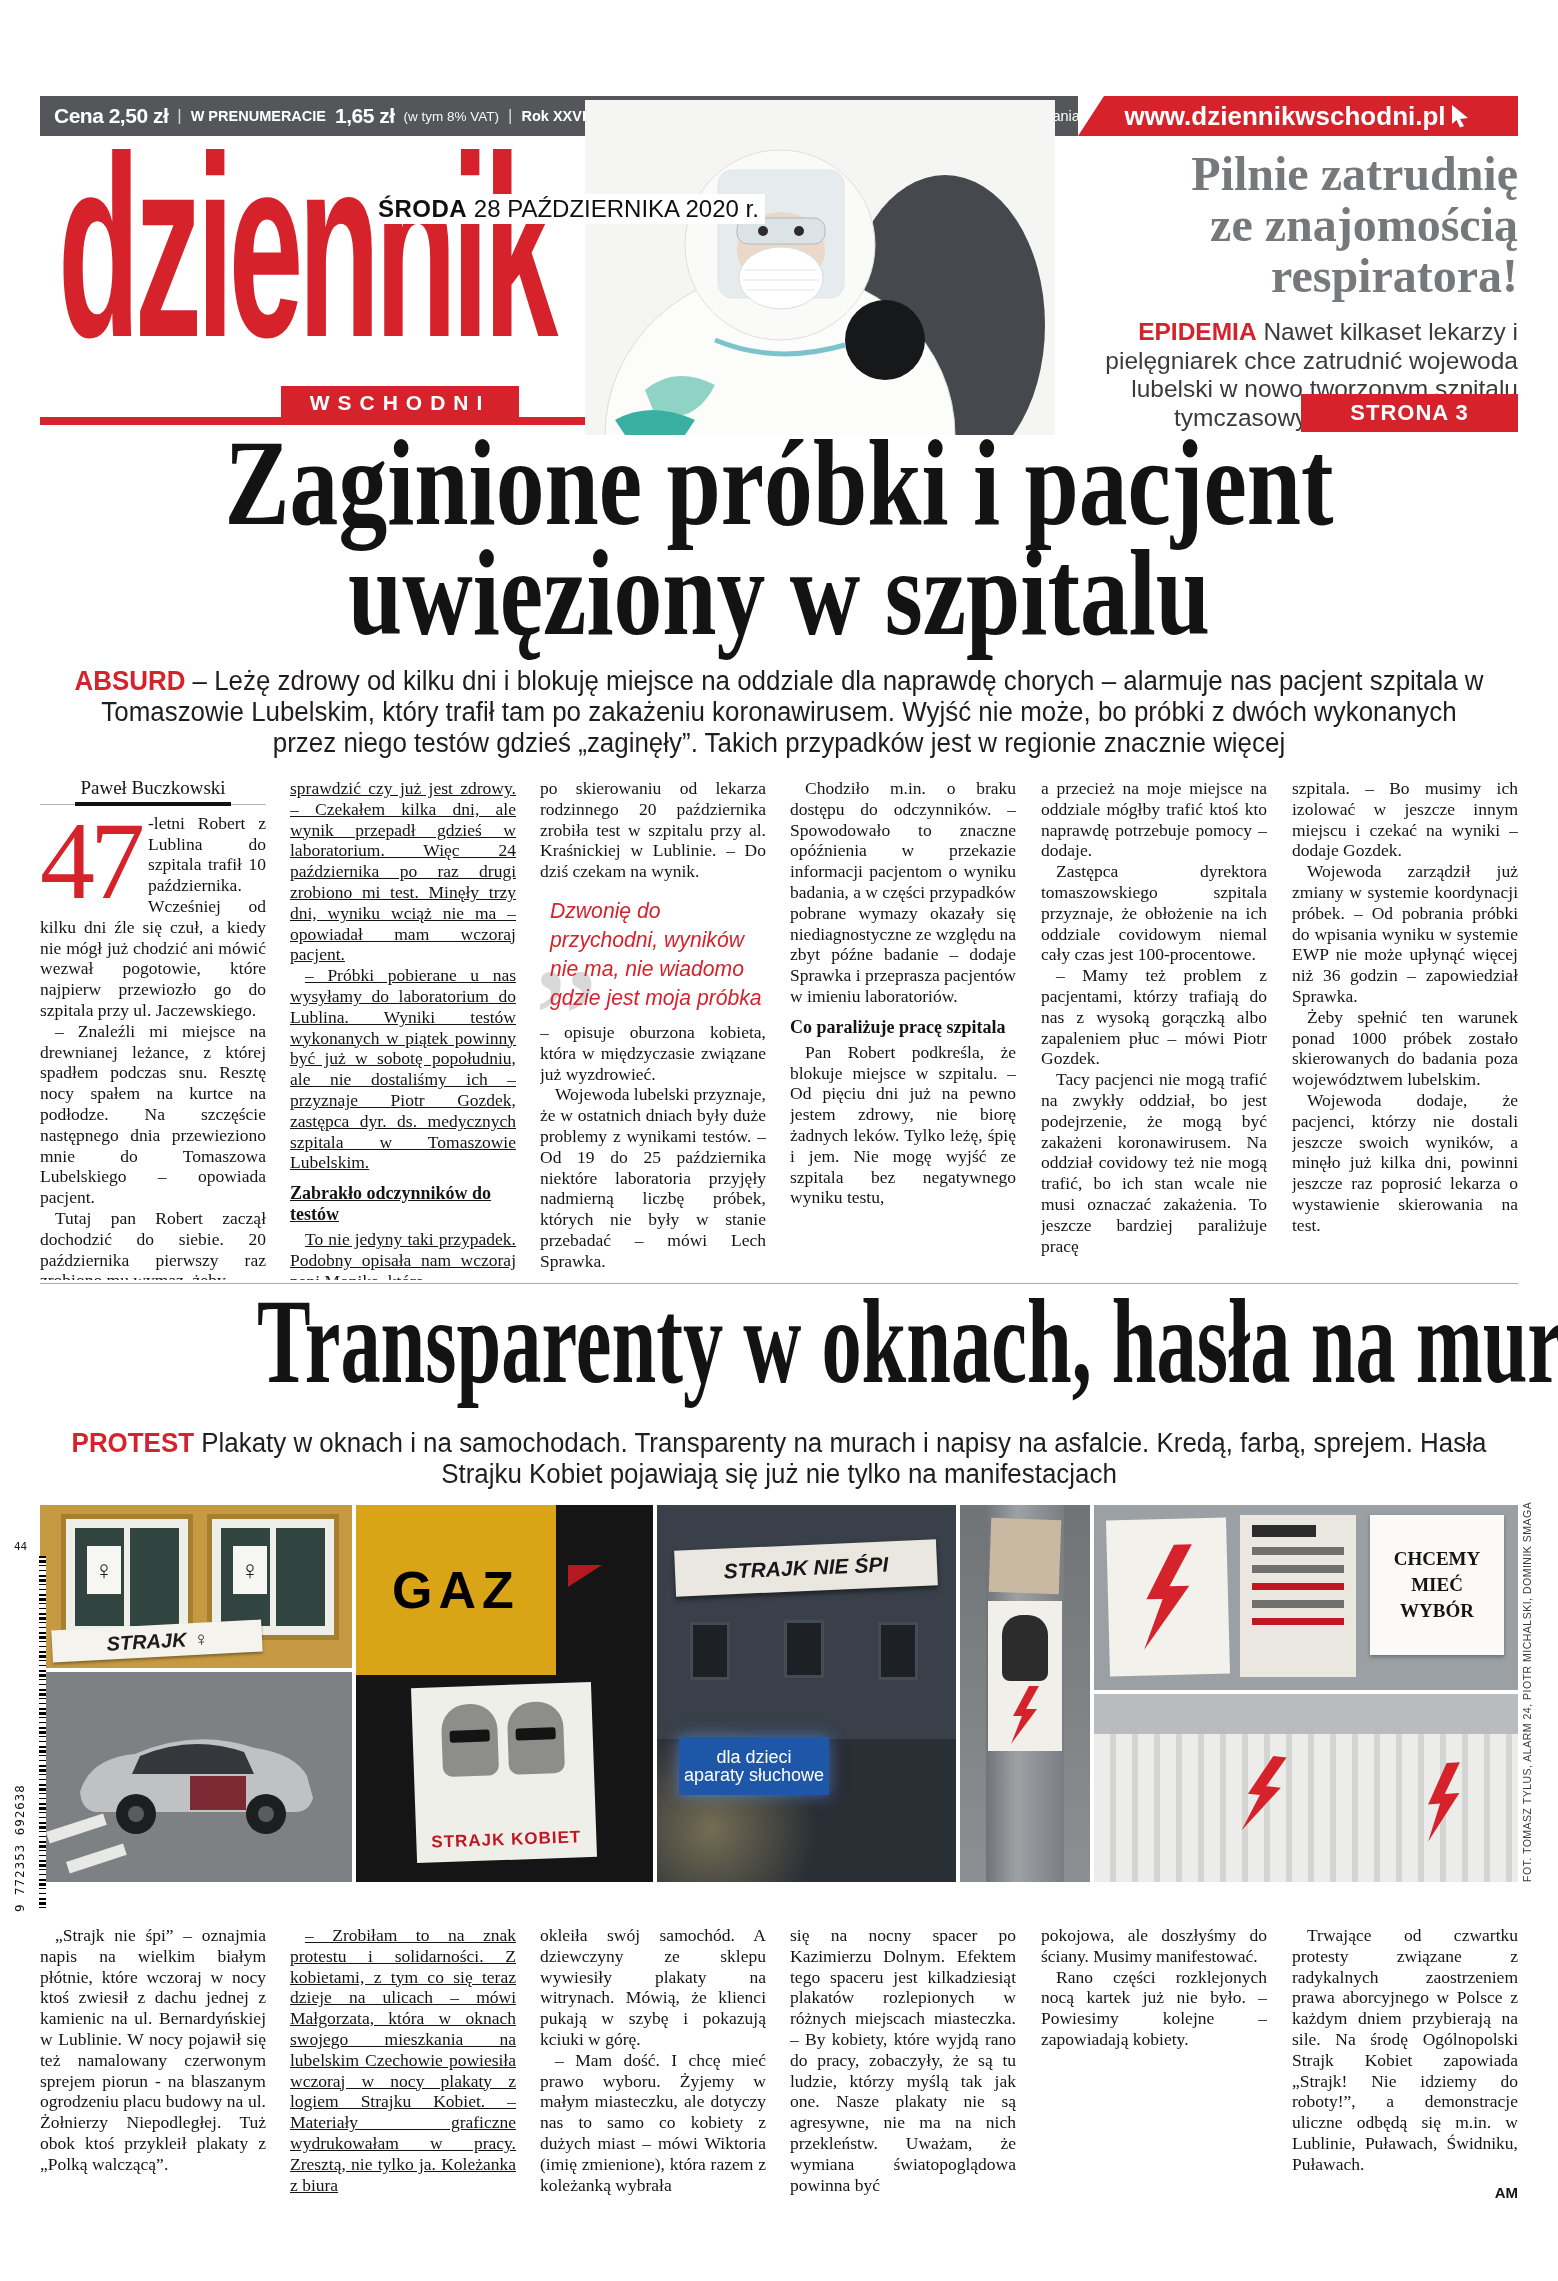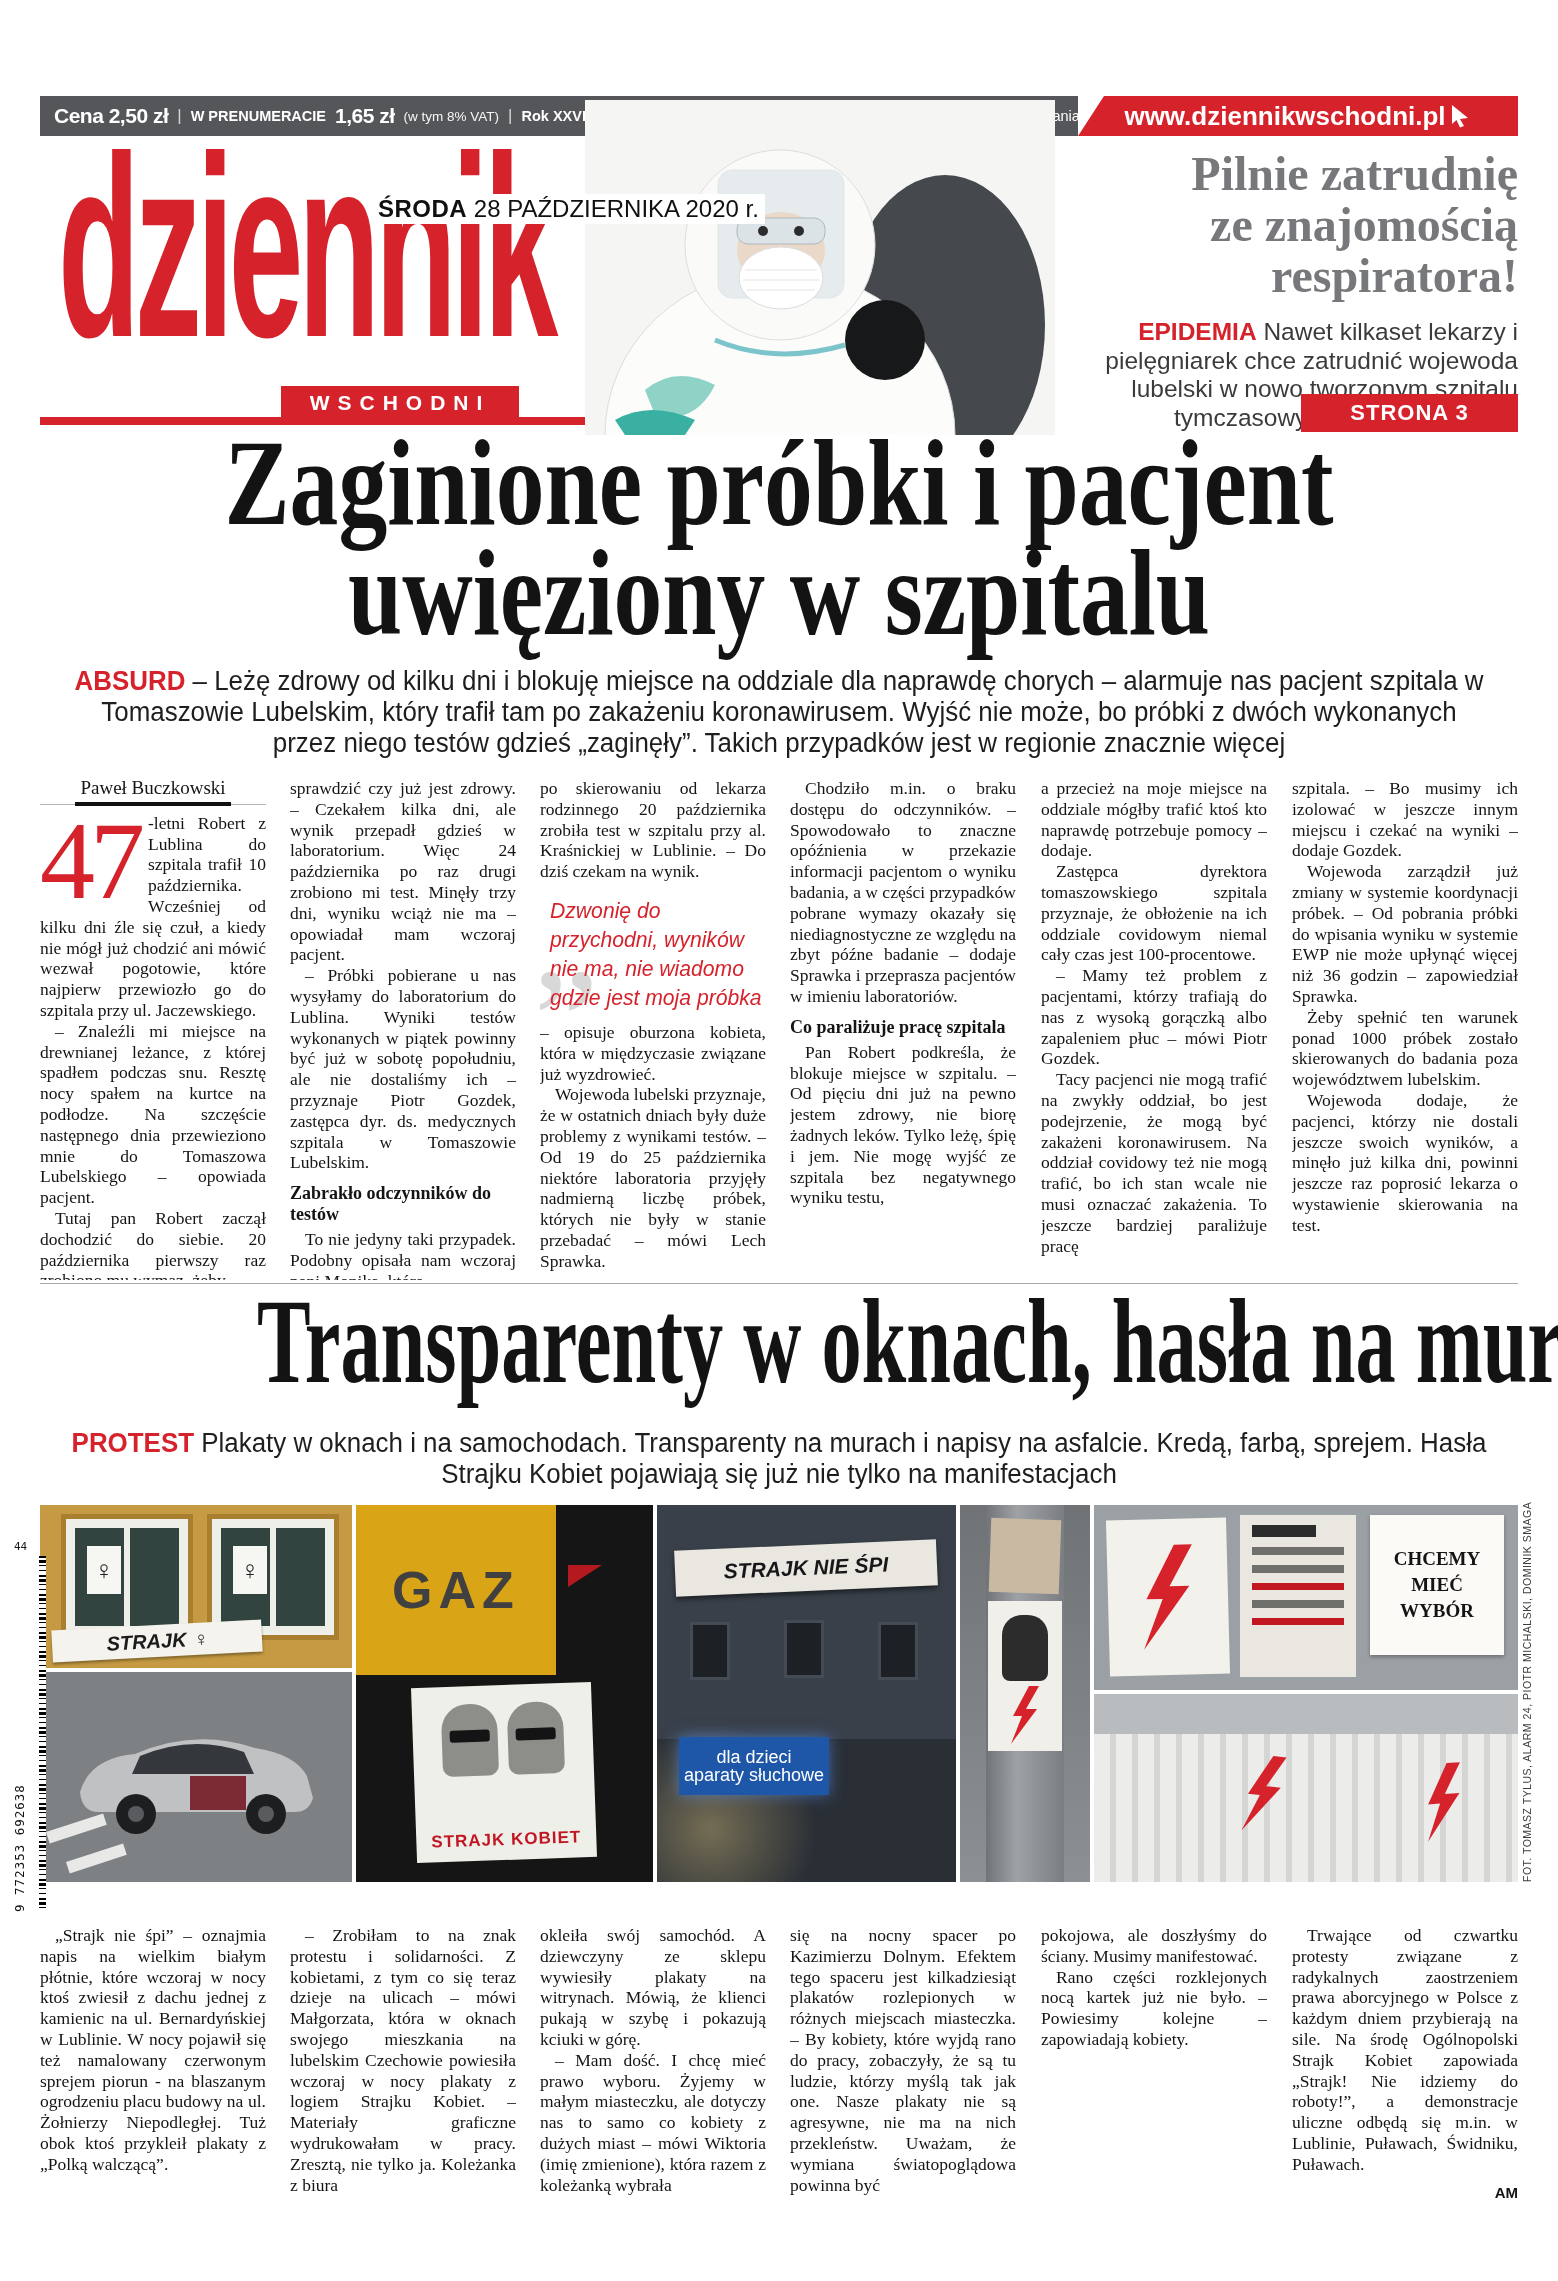--- a/index.html
+++ b/index.html
@@ -53,21 +53,21 @@
         line-height:31px;color:#201d1e;transform:scaleX(.96);transform-origin:50% 0;}
   .lead .kicker{color:#d6222b;font-weight:bold;}
   .lead1{top:666px;}
   .lead2{top:1428px;}
 
   
   .col{position:absolute;width:226px;font-family:"Liberation Serif","DejaVu Serif",serif;
        font-size:17.5px;line-height:20.8px;text-align:justify;color:#141414;}
   .a1{top:778px;height:502px;overflow:hidden;}
   .a2{top:1925px;height:345px;overflow:hidden;}
-  .cx1{left:40px;} .cx2{left:290px;} .cx3{left:540px;}
+  .cx1{left:40px;} .cx2{left:290px;text-decoration:underline;} .cx3{left:540px;}
   .cx4{left:790px;} .cx5{left:1041px;} .cx6{left:1292px;}
   .col p{margin:0;text-indent:15px;}
   .col p.cont{text-indent:0;}
   .byline{text-align:center;border-bottom:1px solid #b5b5b5;margin-bottom:8px;}
   .byline span{display:inline-block;border-bottom:4px solid #111;margin-bottom:-2px;
                padding:0 5px 3px;font-size:19px;}
   .dropcap{float:left;color:#d6222b;font-size:110px;line-height:84px;letter-spacing:-5px;
            margin:6px 8px 0 0;font-family:"Liberation Serif",serif;}
   .subhead{font-size:18px;line-height:21px;font-weight:bold;margin:10px 0 4px;text-align:left;}
   .pullquote{position:relative;margin:10px 0 8px;padding:4px 0 2px 10px;}
@@ -90,21 +90,21 @@
   .venus-card{position:absolute;left:12px;top:18px;width:34px;height:48px;background:#f6f6f2;
               display:flex;align-items:center;justify-content:center;font-size:26px;color:#222;}
   .bannerA{position:absolute;left:12px;top:120px;width:210px;height:32px;background:#f4f3ee;
            transform:rotate(-3deg);display:flex;align-items:center;justify-content:center;
            font-weight:bold;font-style:italic;font-size:20px;color:#1c1c1c;gap:6px;
            box-shadow:0 2px 3px rgba(0,0,0,.35);}
   .pB{left:40px;top:1672px;width:312px;height:210px;background:#7e8184;}
   .pC{left:356px;top:1505px;width:297px;height:377px;background:#151515;}
   .gaz-wall{position:absolute;left:0;top:0;width:200px;height:170px;background:#d9a416;
             display:flex;align-items:center;justify-content:center;}
-  .gaz-text{font-weight:bold;font-size:52px;letter-spacing:6px;color:#404040;}
+  .gaz-text{font-weight:bold;font-size:52px;letter-spacing:6px;color:#000000;}
   .flagC{position:absolute;left:212px;top:60px;width:0;height:0;
          border-top:22px solid #b3191f;border-right:34px solid transparent;}
   .posterC{position:absolute;left:58px;top:180px;width:180px;height:175px;background:#efefea;
            transform:rotate(-2deg);}
   .heads{display:flex;justify-content:center;gap:10px;margin-top:18px;}
   .head{width:56px;height:72px;background:#8d8d89;border-radius:26px 26px 10px 10px;position:relative;}
   .head::after{content:"";position:absolute;left:8px;top:26px;width:40px;height:12px;background:#141414;border-radius:3px;}
   .posterC-label{position:absolute;left:0;bottom:10px;width:100%;text-align:center;
                  font-weight:bold;font-size:17px;color:#c01722;letter-spacing:1px;}
   .pD{left:657px;top:1505px;width:299px;height:377px;

